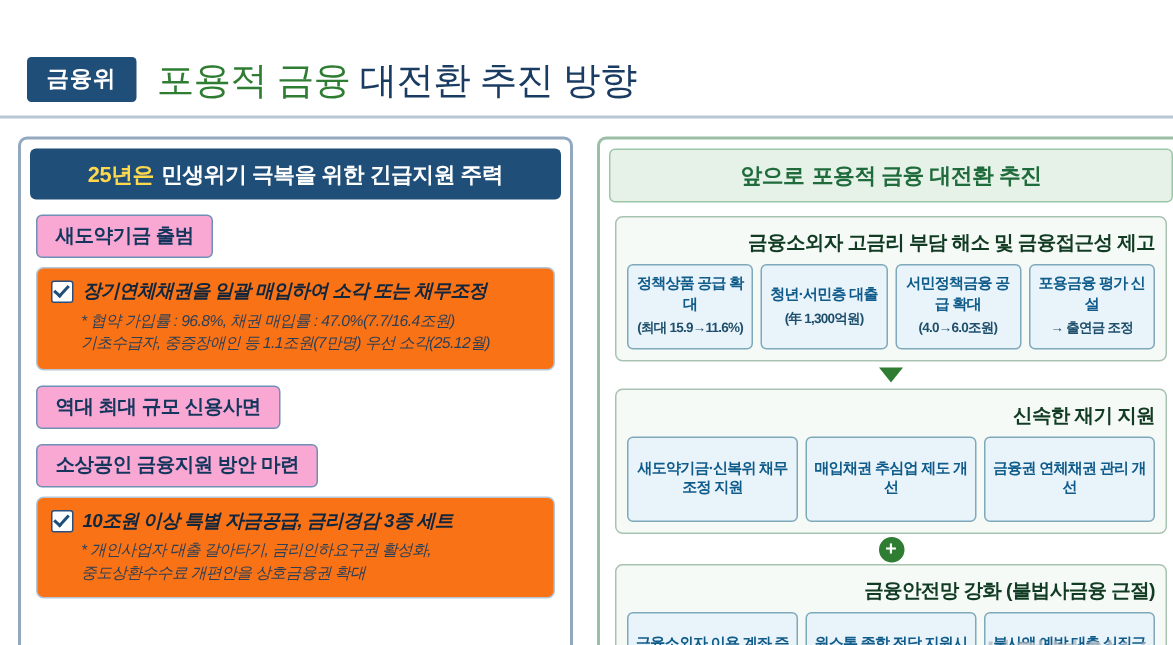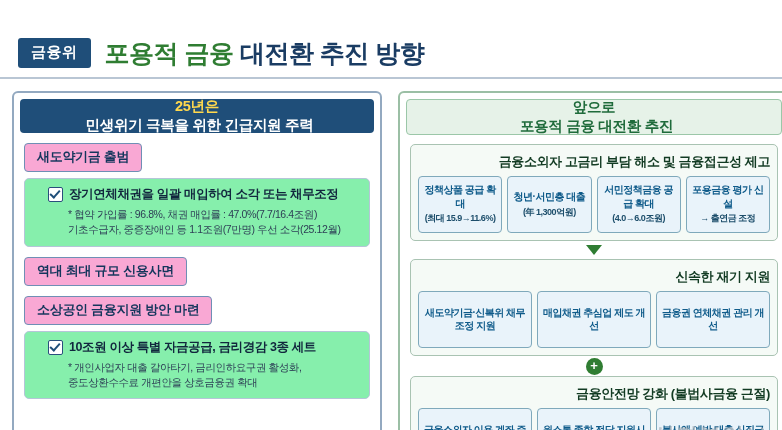--- a/index.html
+++ b/index.html
@@ -37,21 +37,21 @@
     color: #ffffff;
     font-size: 15px;
     font-weight: bold;
     padding: 5px 13px 6px;
     border-radius: 3px;
     letter-spacing: 0.5px;
   }
   .header-title {
     margin-left: 14px;
     font-size: 25px;
-    font-weight: bold;
+    font-weight: normal;
     color: #1a3c63;
     letter-spacing: -0.5px;
   }
   .header-title .em {
     color: #2f7d32;
   }
   .header-rule {
     position: absolute;
     left: 0;
     top: 48px;
@@ -84,21 +84,20 @@
   .col-head {
     height: 34px;
     margin: 6px 6px 0;
     border-radius: 4px;
     display: flex;
     align-items: center;
     justify-content: center;
     font-size: 14.5px;
     font-weight: bold;
     letter-spacing: -0.3px;
-    flex-direction: column;
   }
   .col-head-left {
     background: #1f4e79;
     color: #ffffff;
   }
   .col-head-left .hl {
     color: #ffd84d;
   }
   .col-head-right {
     background: #e6f2e8;
@@ -121,22 +120,23 @@
     color: #14365c;
     font-size: 13px;
     font-weight: bold;
     padding: 4px 12px 5px;
     letter-spacing: -0.3px;
   }
   .lblock-body {
     margin-top: 6px;
     border: 1.5px solid #b5c5d8;
     border-radius: 5px;
-    background: #86efac;
-    padding: 7px 23px 8px;
+    background: #f97316;
+    padding: 7px 9px 8px;
+    font-style: italic;
   }
   .bullet-row {
     display: flex;
     align-items: flex-start;
     gap: 6px;
   }
   .check {
     flex: 0 0 auto;
     width: 13px;
     height: 13px;

